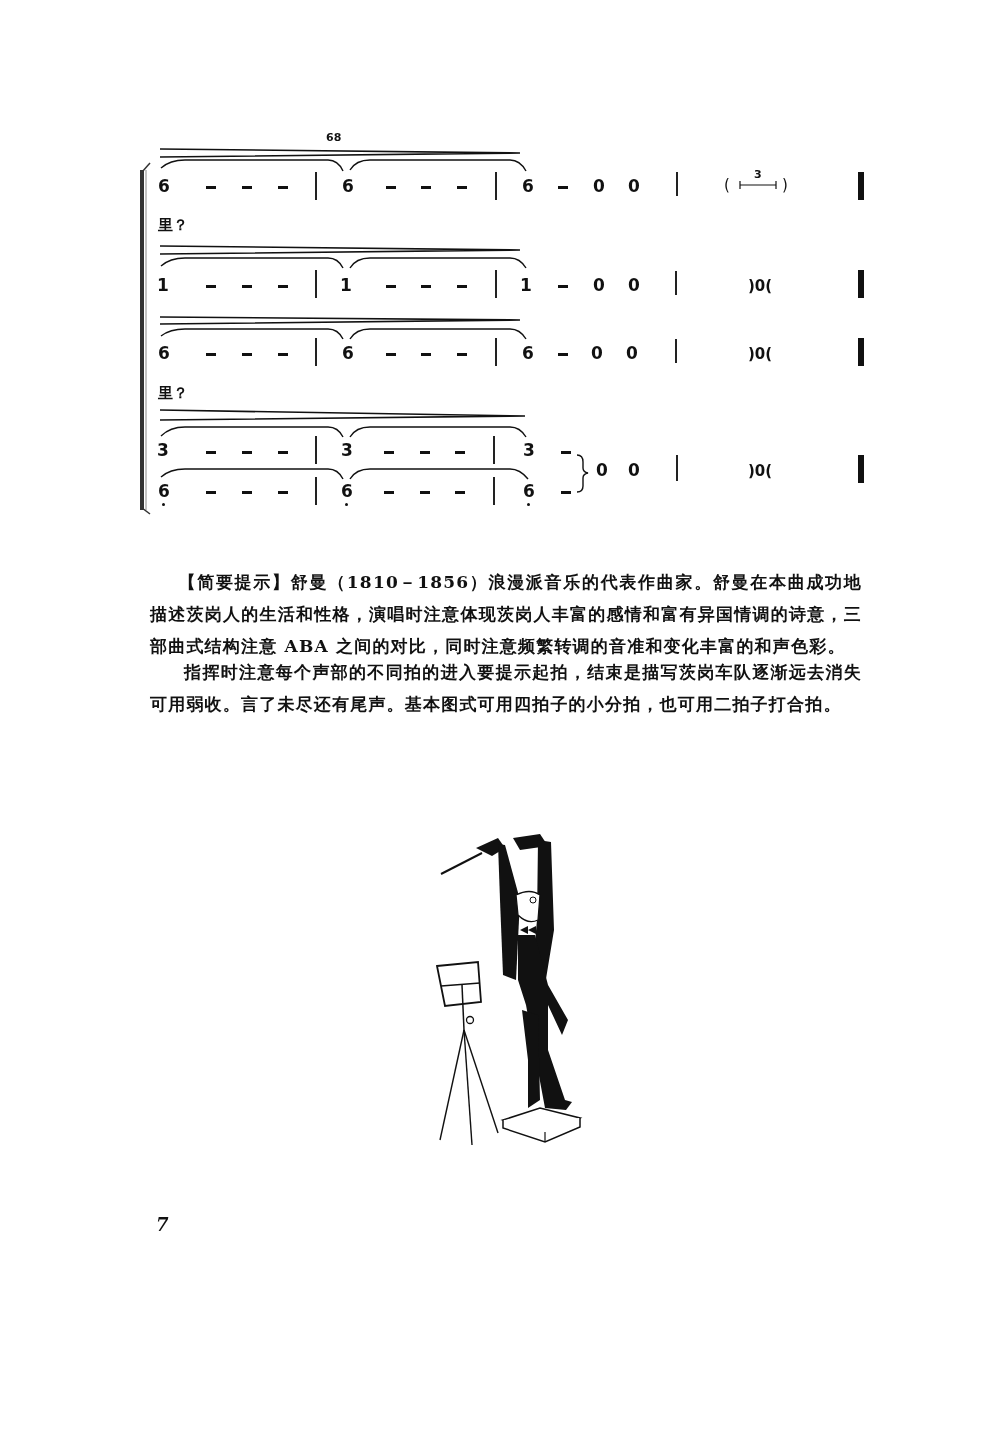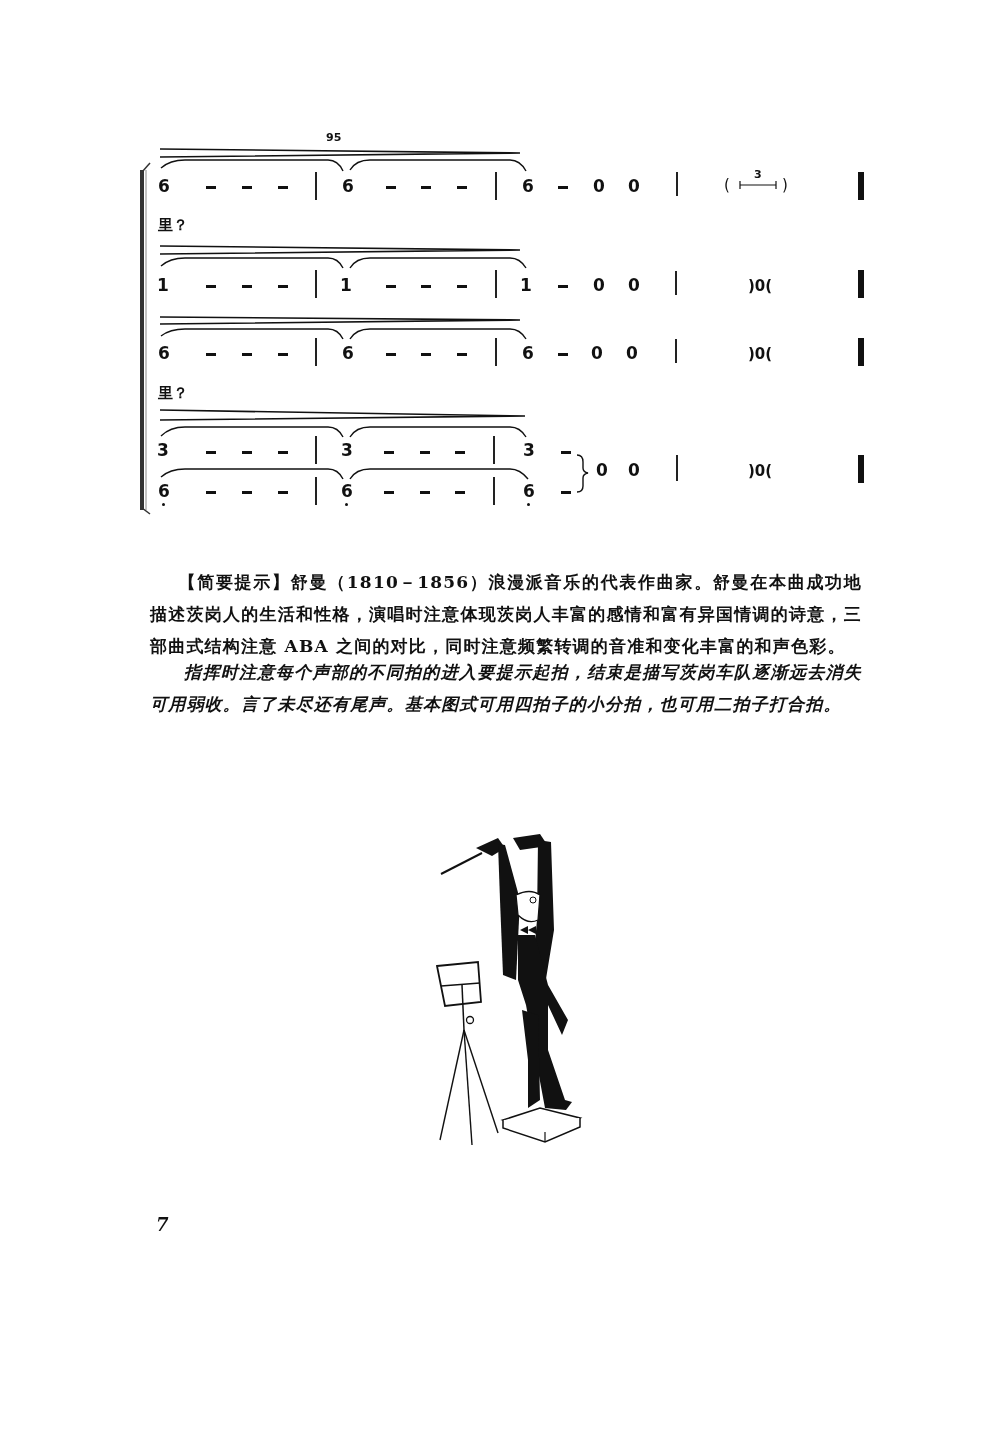--- a/index.html
+++ b/index.html
@@ -52,21 +52,21 @@
 
   <path d="M577 455 Q583 455 583 462 L583 468 Q583 472 588 473 Q583 474 583 478 L583 486 Q583 492 577 492" stroke="#111" stroke-width="1.4" fill="none"></path>
 
   <g stroke="#111" stroke-width="1.2">
     <line x1="740" y1="185" x2="776" y2="185"></line>
     <line x1="740" y1="181" x2="740" y2="189"></line>
     <line x1="776" y1="181" x2="776" y2="189"></line>
   </g>
 </svg>
 
-<div class="measure-no" style="left:326px;top:131px;">95</div>
+<div class="measure-no" style="left:326px;top:131px;">68</div>
 
 <div>
   <div class="num" style="left:164px;top:176px;">6</div>
   <div class="dash" style="left:206px;top:186px;"></div>
   <div class="dash" style="left:242px;top:186px;"></div>
   <div class="dash" style="left:278px;top:186px;"></div>
   <div class="bar" style="left:315px;top:172px;height:28px;"></div>
   <div class="num" style="left:348px;top:176px;">6</div>
   <div class="dash" style="left:386px;top:186px;"></div>
   <div class="dash" style="left:421px;top:186px;"></div>
@@ -161,21 +161,21 @@
   <div class="num" style="left:602px;top:460px;">0</div>
   <div class="num" style="left:634px;top:460px;">0</div>
   <div class="bar" style="left:676px;top:455px;height:26px;"></div>
   <div class="num" style="left:760px;top:461px;font-size:15px;">)0(</div>
   <div class="endbar" style="left:858px;top:455px;height:28px;"></div>
 </div>
 
 <div class="para" style="top:566px;">
   <span style="display:inline-block;width:28px;"></span><span>【简要提示】</span><span>舒曼（1810－1856）浪漫派音乐的代表作曲家。舒曼在本曲成功地描述茨岗人的生活和性格，演唱时注意体现茨岗人丰富的感情和富有异国情调的诗意，三部曲式结构注意 ABA 之间的对比，同时注意频繁转调的音准和变化丰富的和声色彩。</span>
 </div>
-<div class="para" style="top:656px;font-style:italic;">
+<div class="para" style="top:656px;">
   <span style="display:inline-block;width:34px;"></span><span>指挥时注意每个声部的不同拍的进入要提示起拍，结束是描写茨岗车队逐渐远去消失可用弱收。言了未尽还有尾声。基本图式可用四拍子的小分拍，也可用二拍子打合拍。</span>
 </div>
 
 <svg width="990" height="1439" style="pointer-events:none;">
   <g>
     <path d="M437 966 L478 962 L481 1002 L445 1006 Z" fill="#fff" stroke="#111" stroke-width="1.8"></path>
     <line x1="441" y1="986" x2="480" y2="983" stroke="#111" stroke-width="1.5"></line>
     <line x1="462" y1="985" x2="464" y2="1030" stroke="#111" stroke-width="1.5"></line>
     <circle cx="470" cy="1020" r="3.5" fill="none" stroke="#111" stroke-width="1.3"></circle>
     <line x1="464" y1="1030" x2="440" y2="1140" stroke="#111" stroke-width="1.4"></line>

